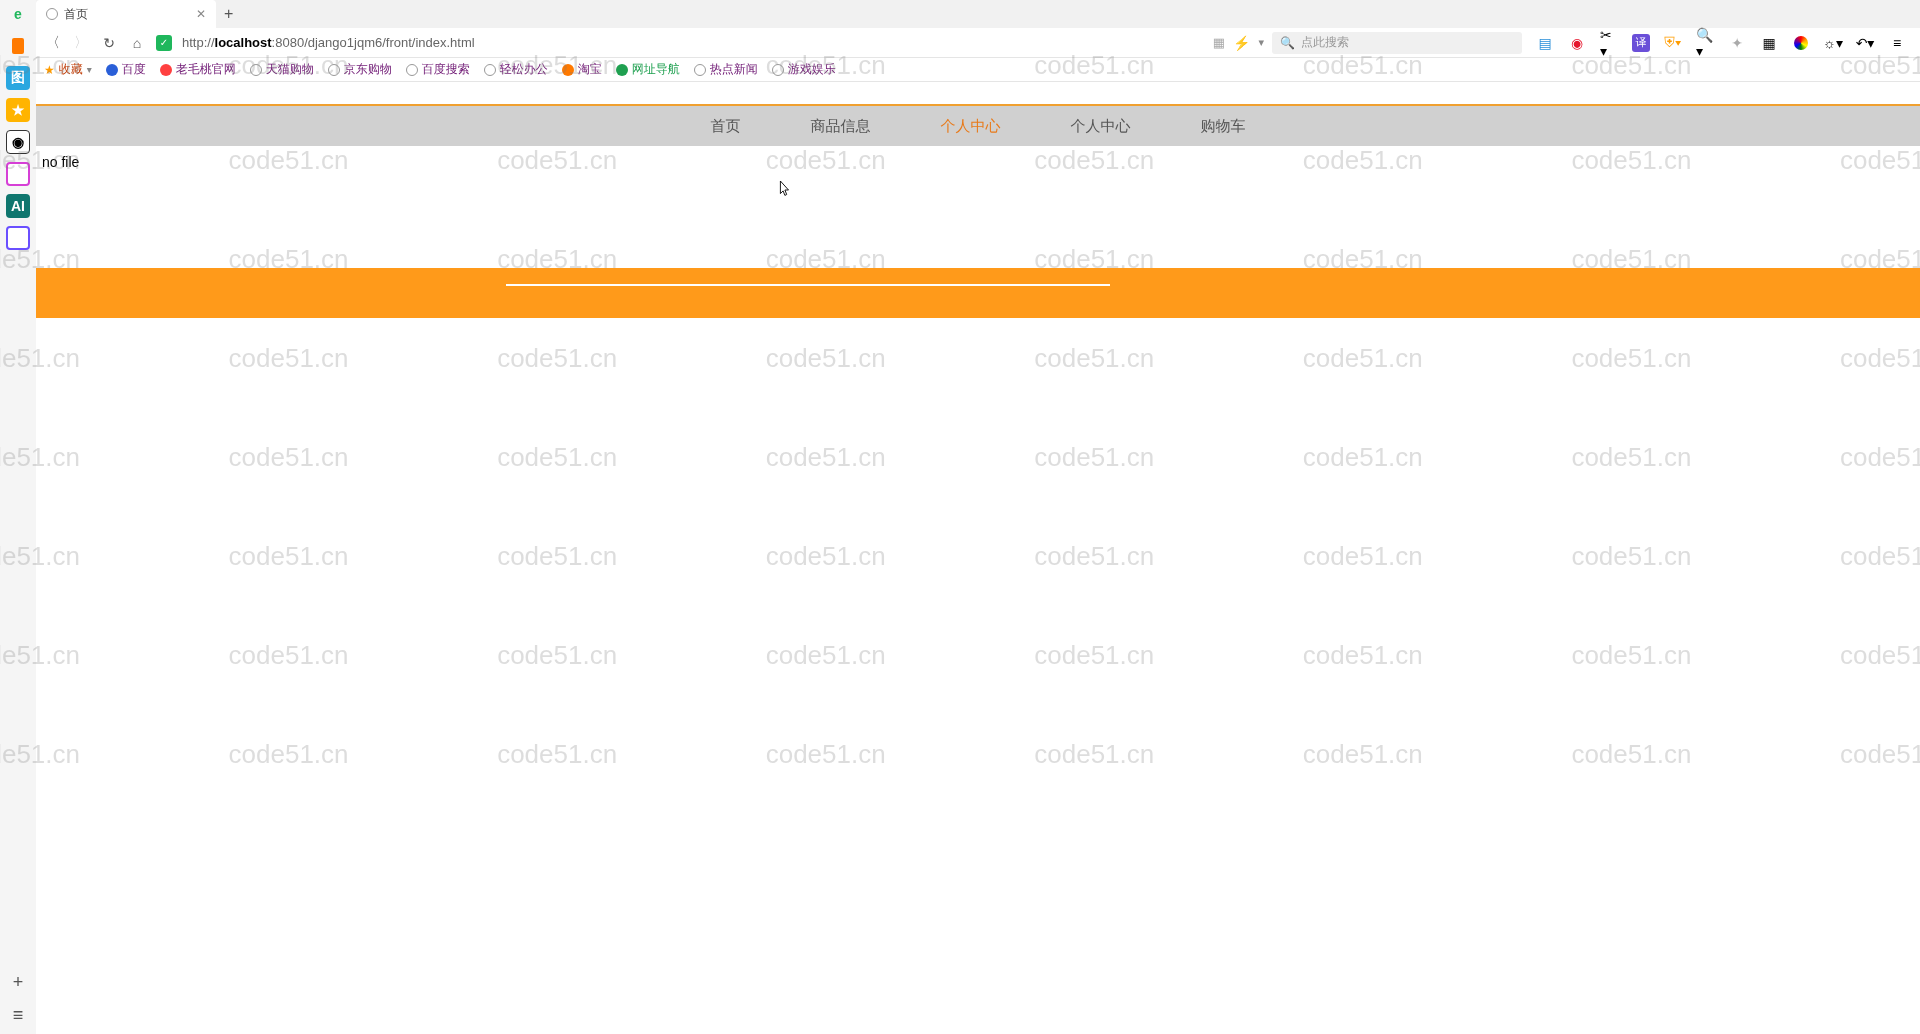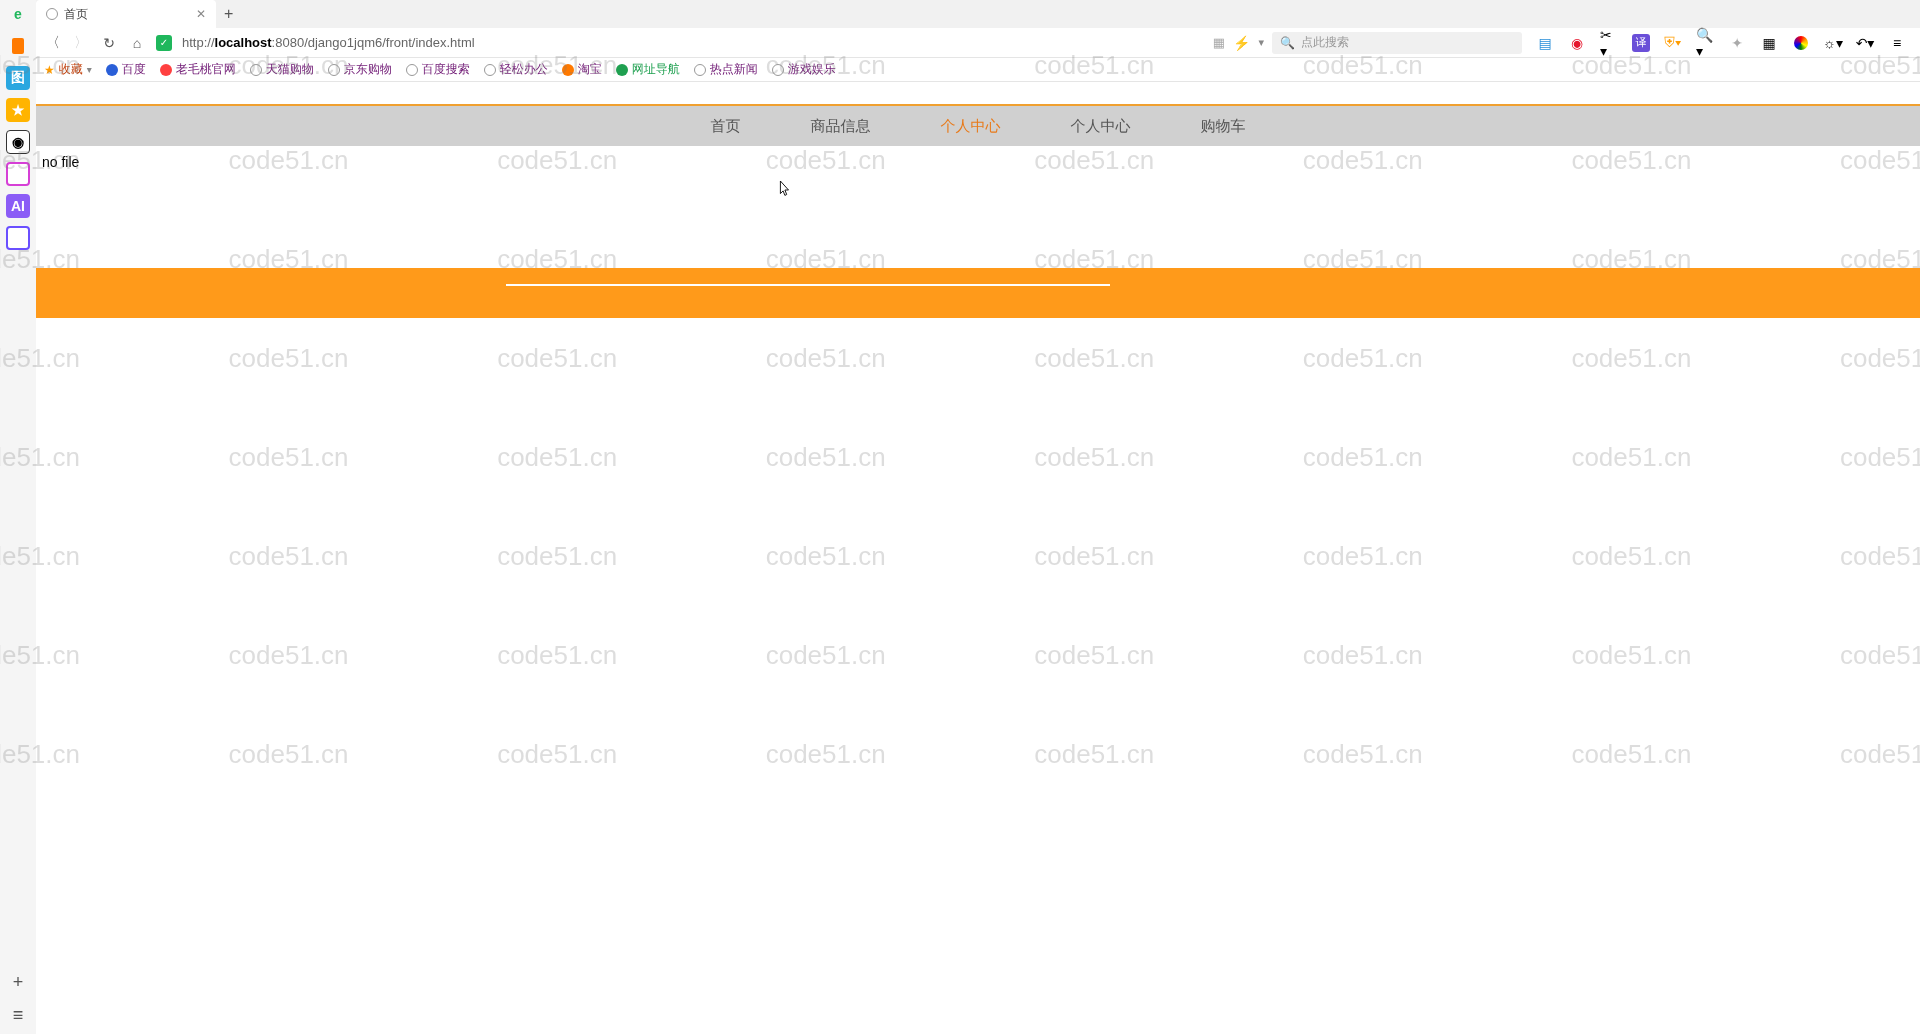--- a/index.html
+++ b/index.html
@@ -12,21 +12,21 @@
 
 
 .left-appbar { position: absolute; top: 0; left: 0; width: 36px; height: 100%; background: #f5f5f5; display: flex; flex-direction: column; align-items: center; padding-top: 2px; gap: 8px; }
 .left-appbar .app-ic { width: 24px; height: 24px; border-radius: 4px; display: flex; align-items: center; justify-content: center; font-size: 14px; font-weight: bold; }
 .ic-e { color: #1fb75c; font-size: 22px; font-weight: bold; }
 .ic-orange { background: #ff7a00; width: 12px; height: 16px; border-radius: 2px; }
 .ic-blue { background: #2aa7e0; color: #fff; }
 .ic-star { background: #ffb400; color: #fff; }
 .ic-bot { background: #fff; border: 1px solid #333; }
 .ic-ai1 { background: #fff; border: 2px solid #d63fd6; border-radius: 50%; }
-.ic-ai2 { background: #8b5cf6; color: #fff; border-radius: 50%; }
+.ic-ai2 { background: #0f766e; color: #fff; border-radius: 50%; }
 .ic-eye { background: #fff; border: 2px solid #6a4fff; border-radius: 50%; }
 .left-bottom { position: absolute; bottom: 8px; left: 0; width: 36px; display: flex; flex-direction: column; align-items: center; gap: 12px; }
 .left-bottom span { font-size: 18px; color: #555; }
 
 
 .tabbar { position: absolute; top: 0; left: 36px; right: 0; height: 28px; background: #f1f1f1; display: flex; align-items: center; }
 .tab { height: 28px; width: 180px; background: #fff; border-top-left-radius: 4px; border-top-right-radius: 4px; display: flex; align-items: center; padding: 0 10px; font-size: 12px; color: #444; gap: 6px; }
 .tab-favicon { width: 12px; height: 12px; border: 1px solid #999; border-radius: 50%; }
 .tab-close { margin-left: auto; color: #888; font-size: 12px; }
 .tab-add { margin-left: 8px; color: #555; font-size: 16px; }

